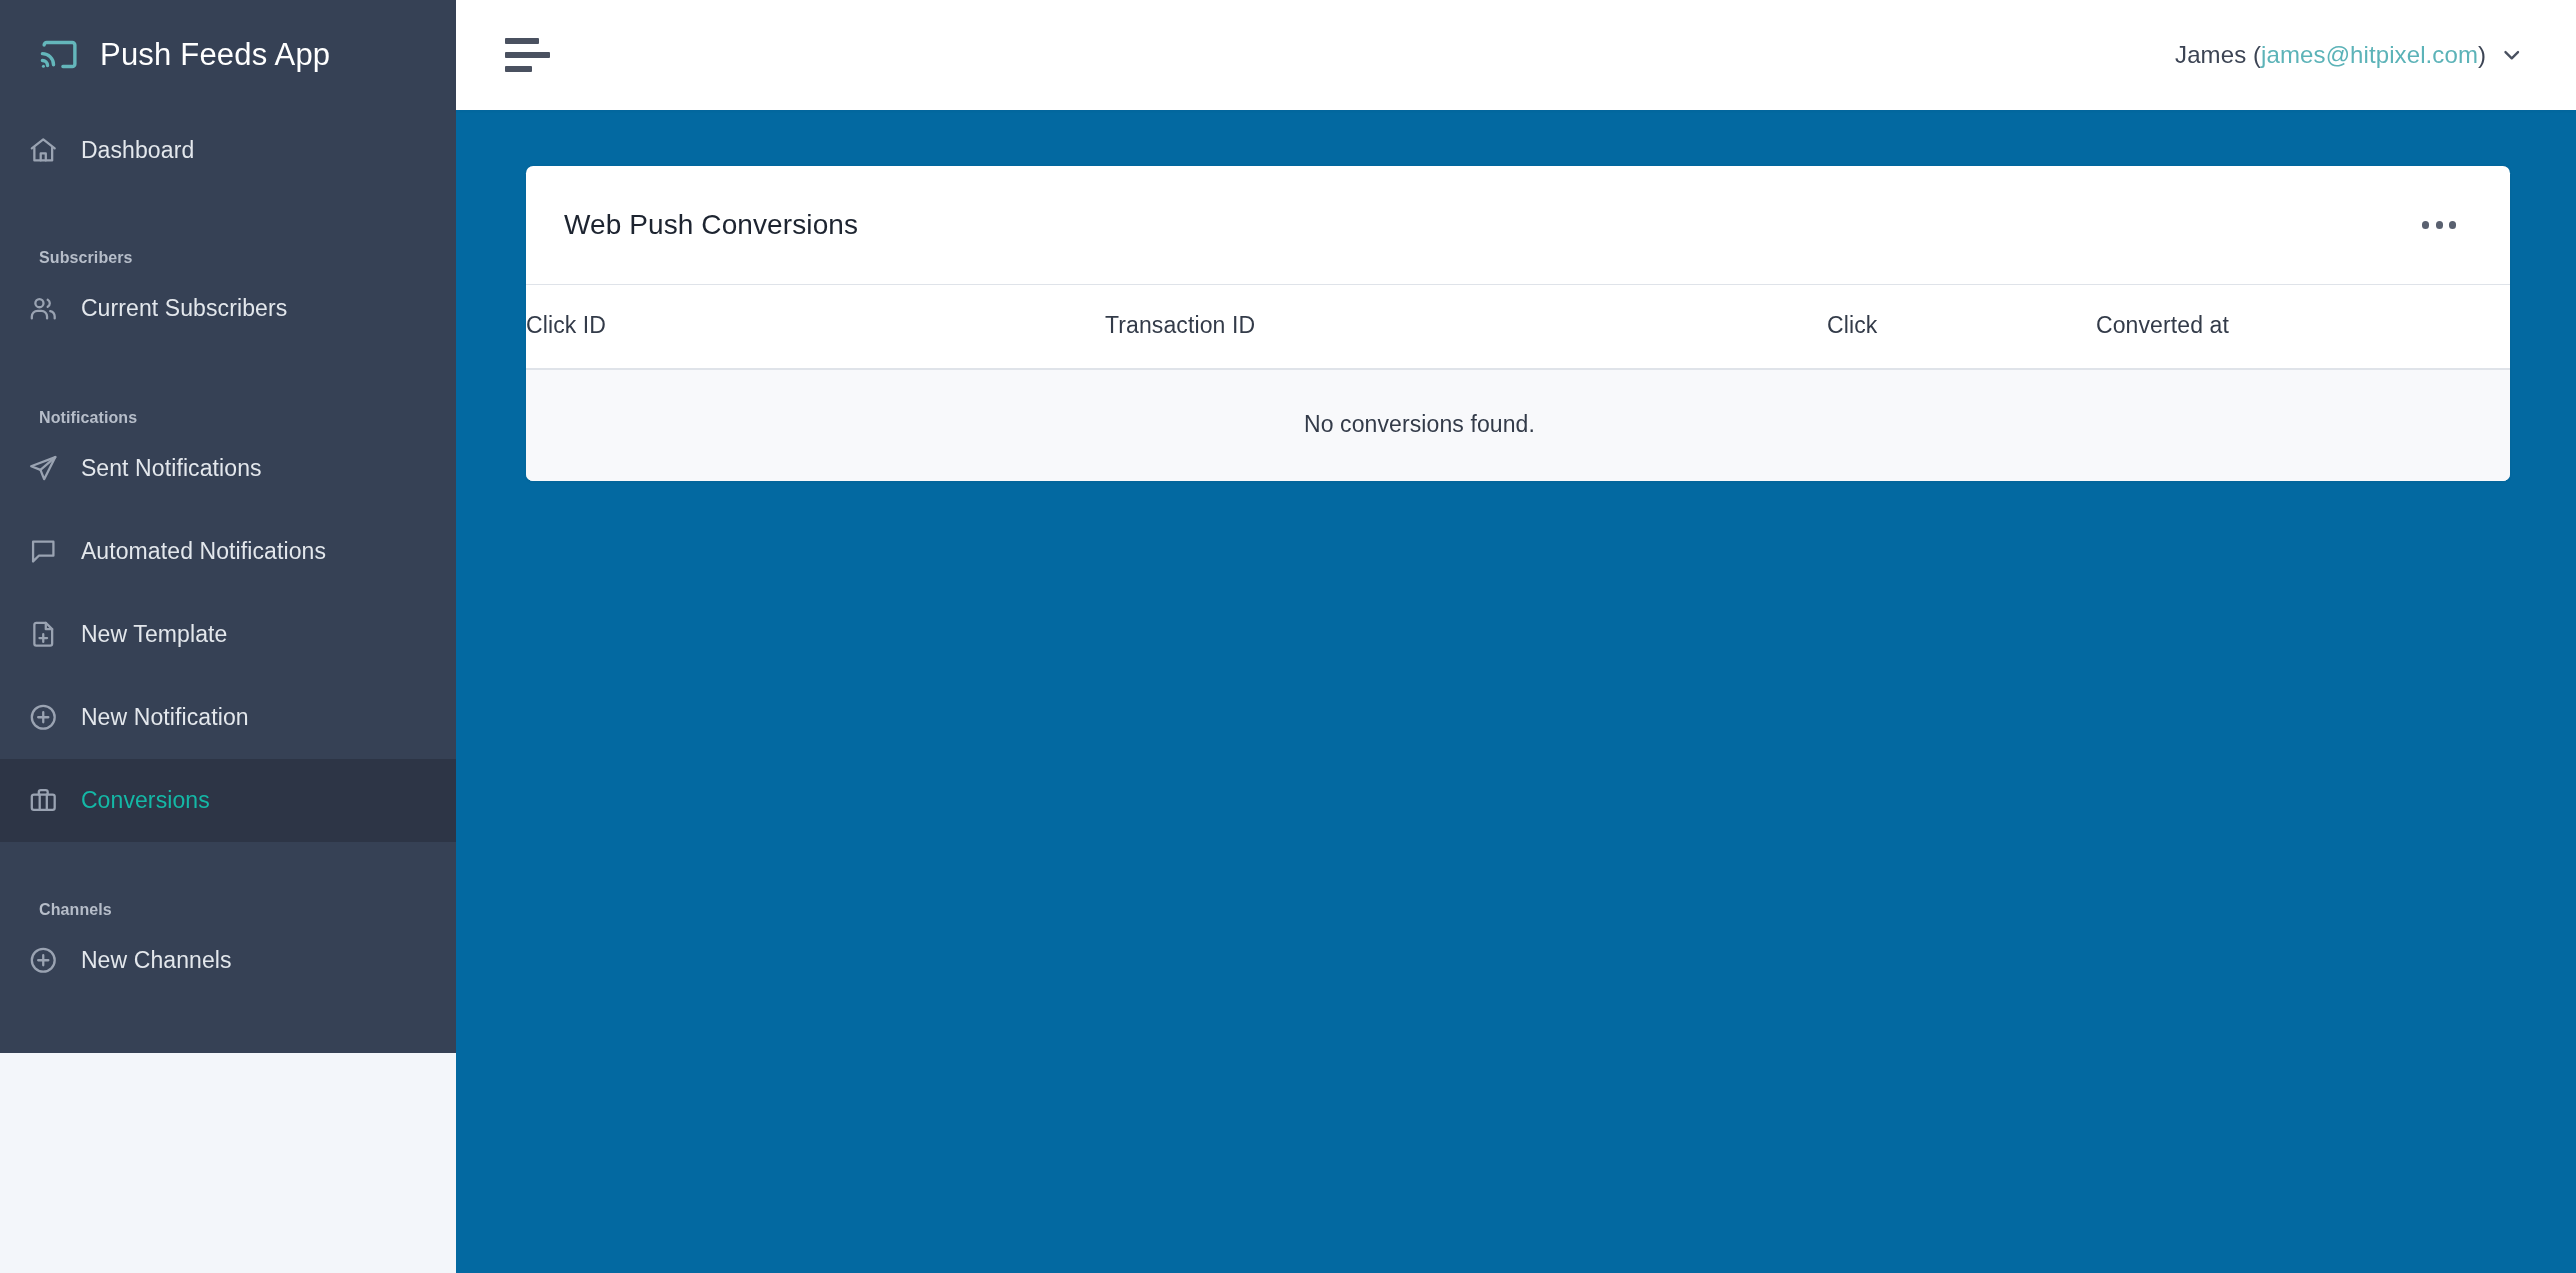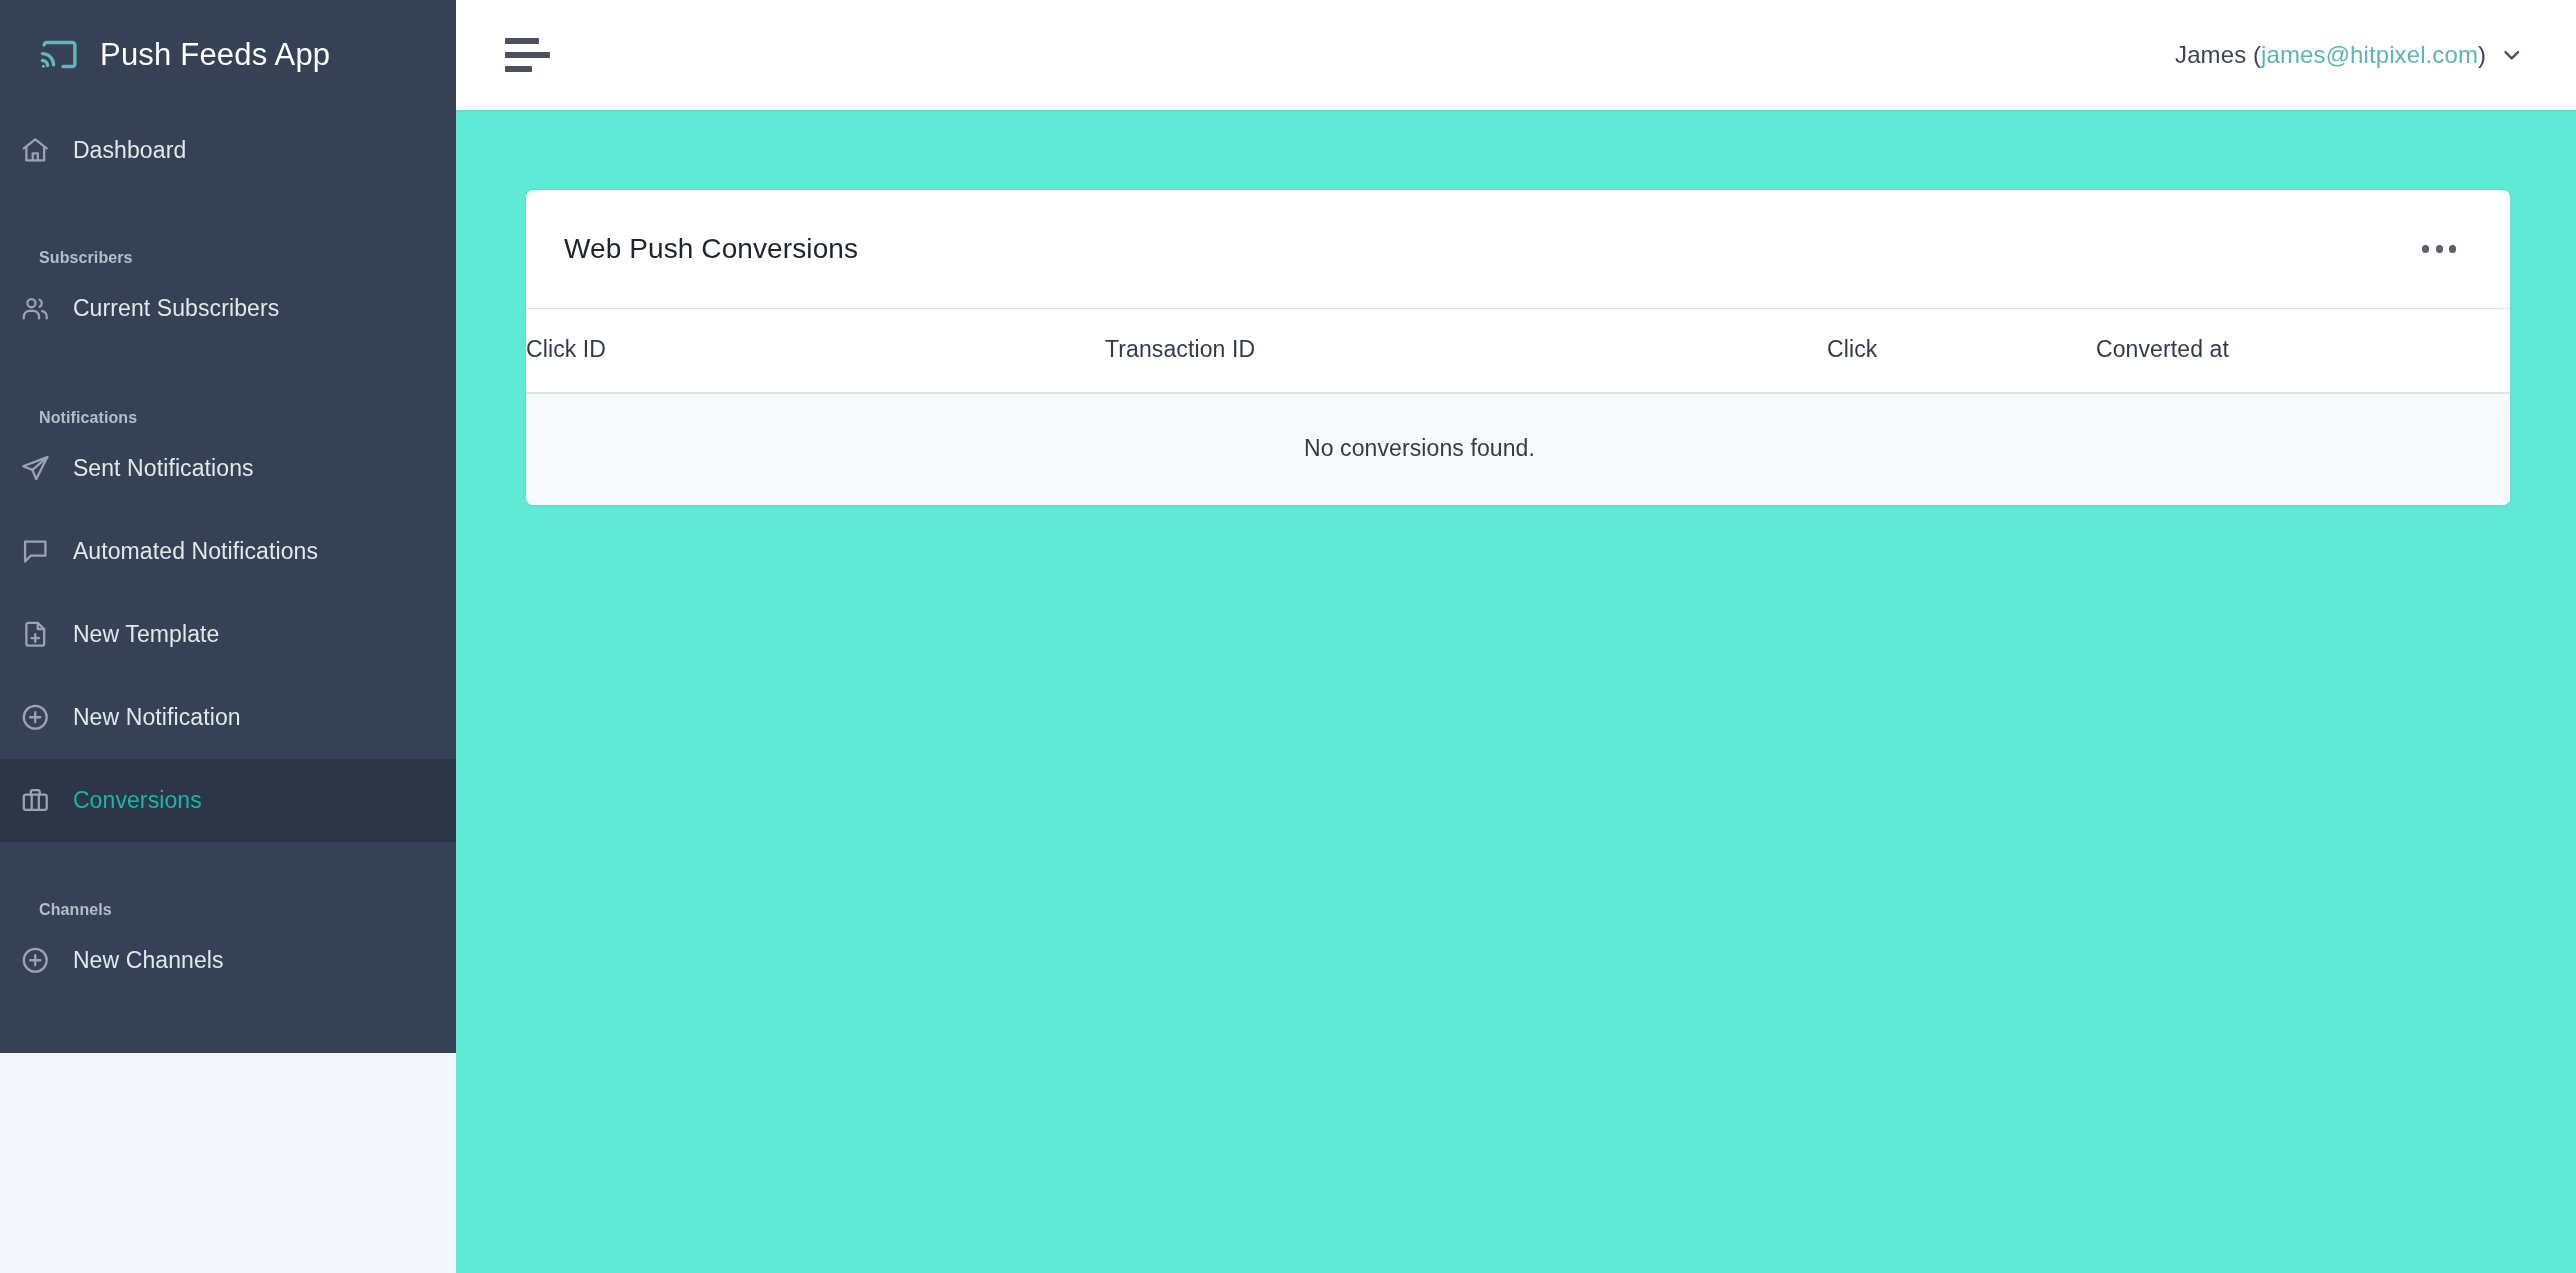--- a/index.html
+++ b/index.html
@@ -60,21 +60,21 @@
     align-items: flex-end;
     letter-spacing: 0.1px;
   }
   .nav-section-label.first { margin-top: 34px; }
   .nav-section-label.spaced { margin-top: 36px; }
 
   .nav-item {
     display: flex;
     align-items: center;
     height: 83px;
-    padding-left: 20px;
+    padding-left: 28px;
     gap: 22.4px;
     cursor: pointer;
     position: relative;
   }
   .nav-item.active { background: #2d3546; }
   .nav-icon {
     width: 30.5px; height: 30.5px;
     flex: 0 0 30.5px;
     display: block;
     color: #9aa3b2;
@@ -94,26 +94,25 @@
     left: 0; right: 0; bottom: 0;
     height: 54px;
     background: linear-gradient(to bottom, rgba(54,65,85,0) 0%, rgba(54,65,85,0.65) 70%, rgba(54,65,85,0.95) 100%);
     pointer-events: none;
   }
 
   
   .main {
     flex: 1 1 auto;
     height: 1274px;
-    background: #5eead4;
+    background: #0369a1;
     display: flex;
     flex-direction: column;
     min-width: 0;
     position: relative;
-    gap: 24px;
   }
 
   .topbar {
     height: 110px;
     flex: 0 0 110px;
     background: #ffffff;
     display: flex;
     align-items: center;
     justify-content: space-between;
     padding: 0 54px 0 47px;

